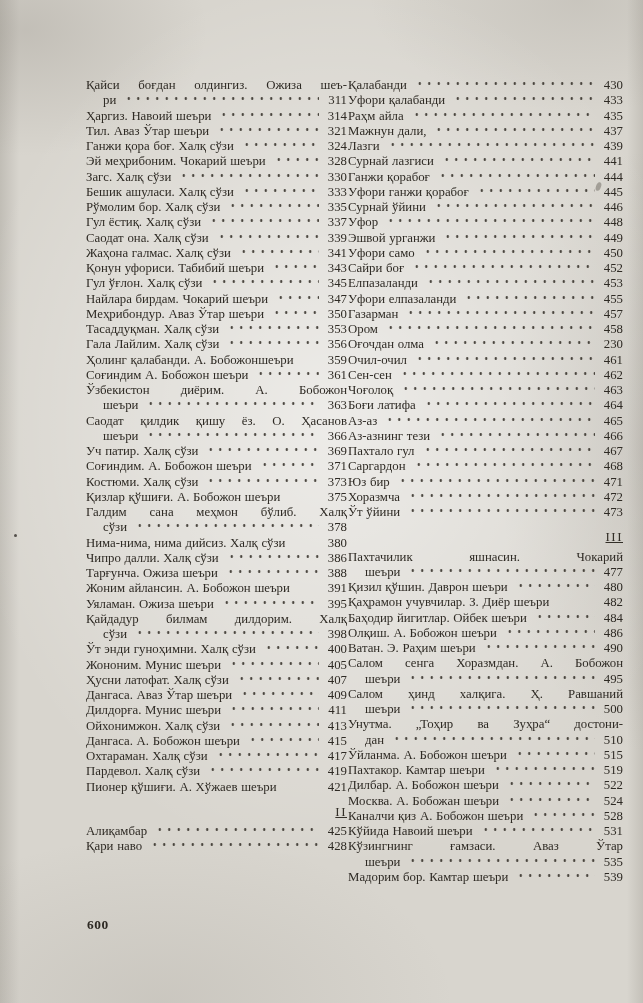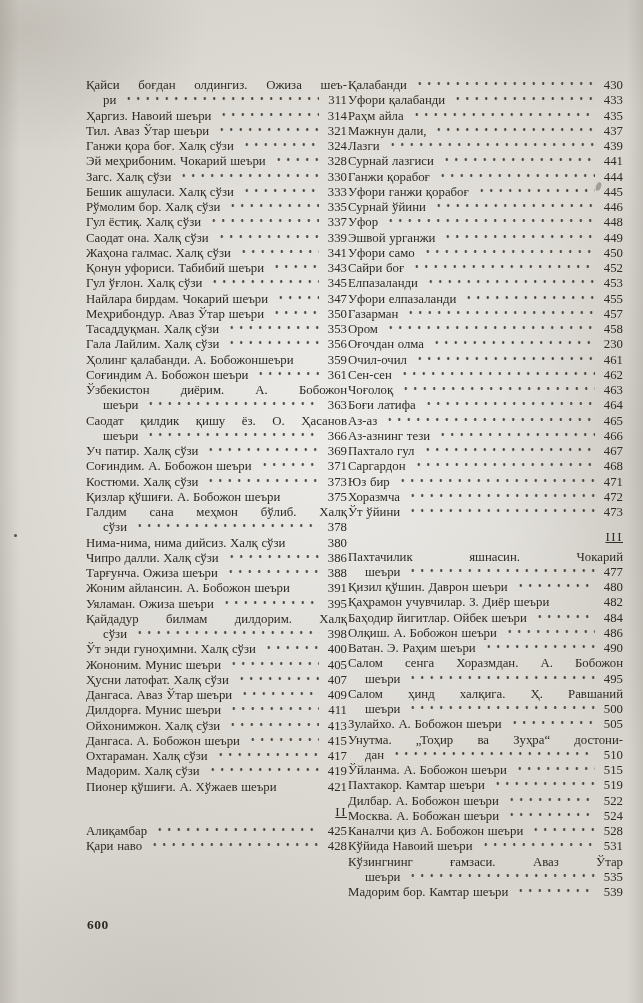--- a/index.html
+++ b/index.html
@@ -241,21 +241,21 @@
         <span class="t"><span>Дангаса. </span><span class="it">А. Бобожон</span><span> шеъри</span></span>
         <span class="dots"></span>
         <span class="pg">415</span>
       </div>
       <div class="row flex">
         <span class="t"><span>Охтараман. Халқ сўзи</span></span>
         <span class="dots"></span>
         <span class="pg">417</span>
       </div>
       <div class="row flex">
-        <span class="t"><span>Мадорим. Халқ сўзи</span></span>
+        <span class="t"><span>Пардевол. Халқ сўзи</span></span>
         <span class="dots"></span>
         <span class="pg">419</span>
       </div>
       <div class="row flex">
         <span class="t"><span>Пионер қўшиғи. </span><span class="it">А. Хўжаев</span><span> шеъри</span></span>
         <span class="dots empty"></span>
         <span class="pg">421</span>
       </div>
       <div class="heading">II</div>
       <div class="row flex">
@@ -451,25 +451,20 @@
       <div class="row flex ind">
         <span class="t"><span>шеъри</span></span>
         <span class="dots"></span>
         <span class="pg">495</span>
       </div>
       <div class="row just"><span>Салом ҳинд халқига. </span><span class="it">Ҳ. Равшаний</span></div>
       <div class="row flex ind">
         <span class="t"><span>шеъри</span></span>
         <span class="dots"></span>
         <span class="pg">500</span>
-      </div>
-      <div class="row flex">
-        <span class="t"><span>Зулайхо. </span><span class="it">А. Бобожон</span><span> шеъри</span></span>
-        <span class="dots"></span>
-        <span class="pg">505</span>
       </div>
       <div class="row just"><span>Унутма. „</span><span class="it">Тоҳир ва Зуҳра</span><span>“ достони-</span></div>
       <div class="row flex ind">
         <span class="t"><span>дан</span></span>
         <span class="dots"></span>
         <span class="pg">510</span>
       </div>
       <div class="row flex">
         <span class="t"><span>Ўйланма. </span><span class="it">А. Бобожон</span><span> шеъри</span></span>
         <span class="dots"></span>

